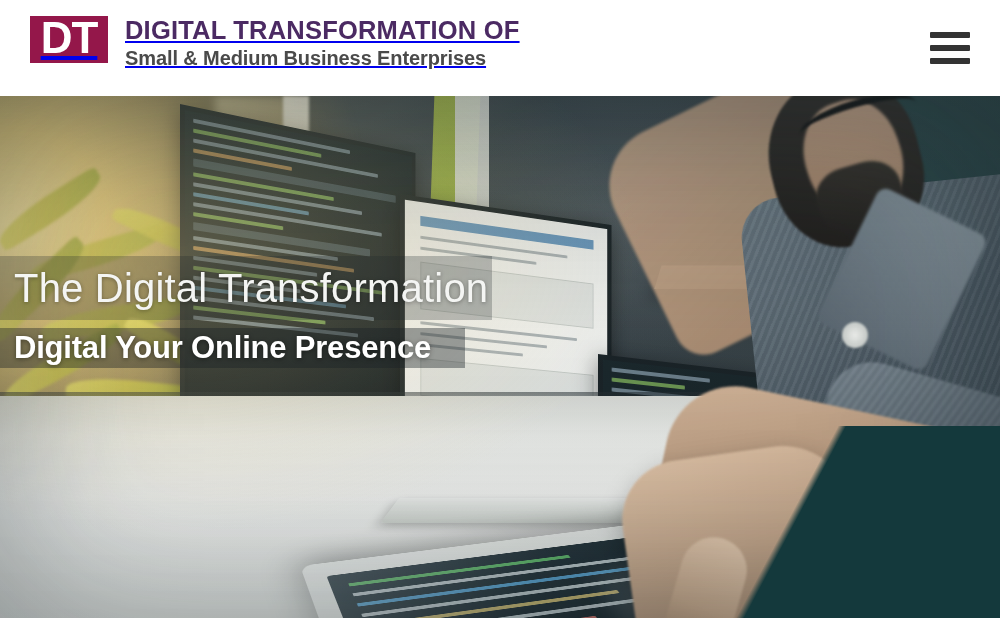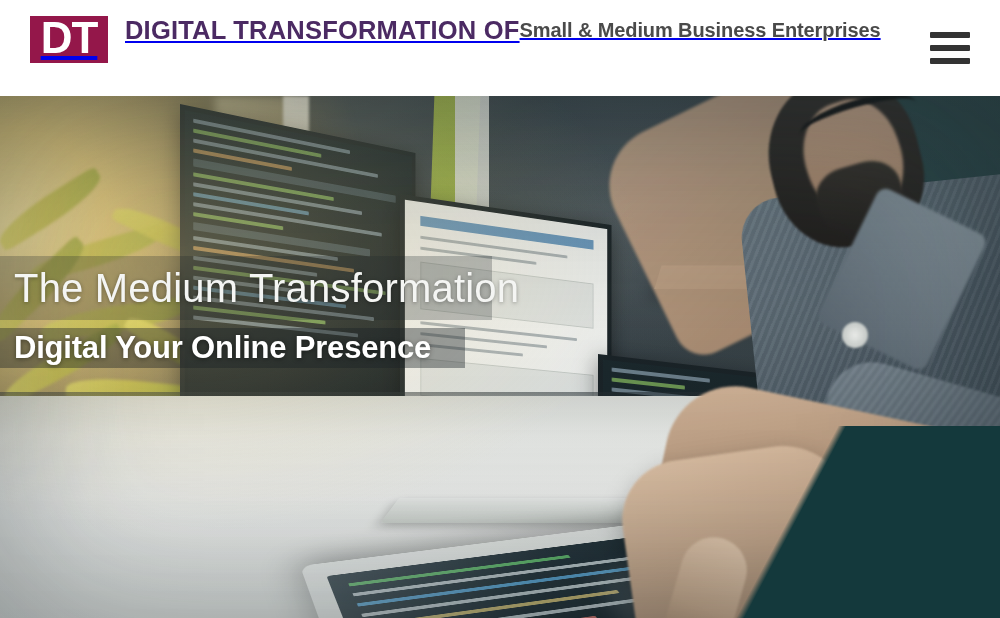--- a/index.html
+++ b/index.html
@@ -63,21 +63,21 @@
   }
   .logo-box-sme {
     width: 104px;
     background: #3b2b59;
     padding-bottom: 3px;
   }
 
   .logo-words {
     margin-left: 17px;
     display: flex;
-    flex-direction: row;
+    flex-direction: column;
     height: 66px;
     padding-top: 2px;
   }
   .logo-line-1 {
     color: #4b2a63;
     font-weight: 700;
     font-size: 25.5px;
     letter-spacing: 0.2px;
     line-height: 1.08;
     white-space: nowrap;
@@ -722,21 +722,21 @@
       <div class="finger"></div>
 
       <div class="grade"></div>
       <div class="vignette"></div>
       <div class="layer teal-wall-mask"></div>
     </div>
 
     <div class="hero-copy">
 
       <div class="hero-title-band">
-        <span class="hero-title">The Medium Transformation</span>
+        <span class="hero-title">The Digital Transformation</span>
       </div>
 
       <div class="hero-sub-band">
         <span class="hero-subtitle">Digital Your Online Presence</span>
       </div>
 
     </div>
 
   </section>
 

